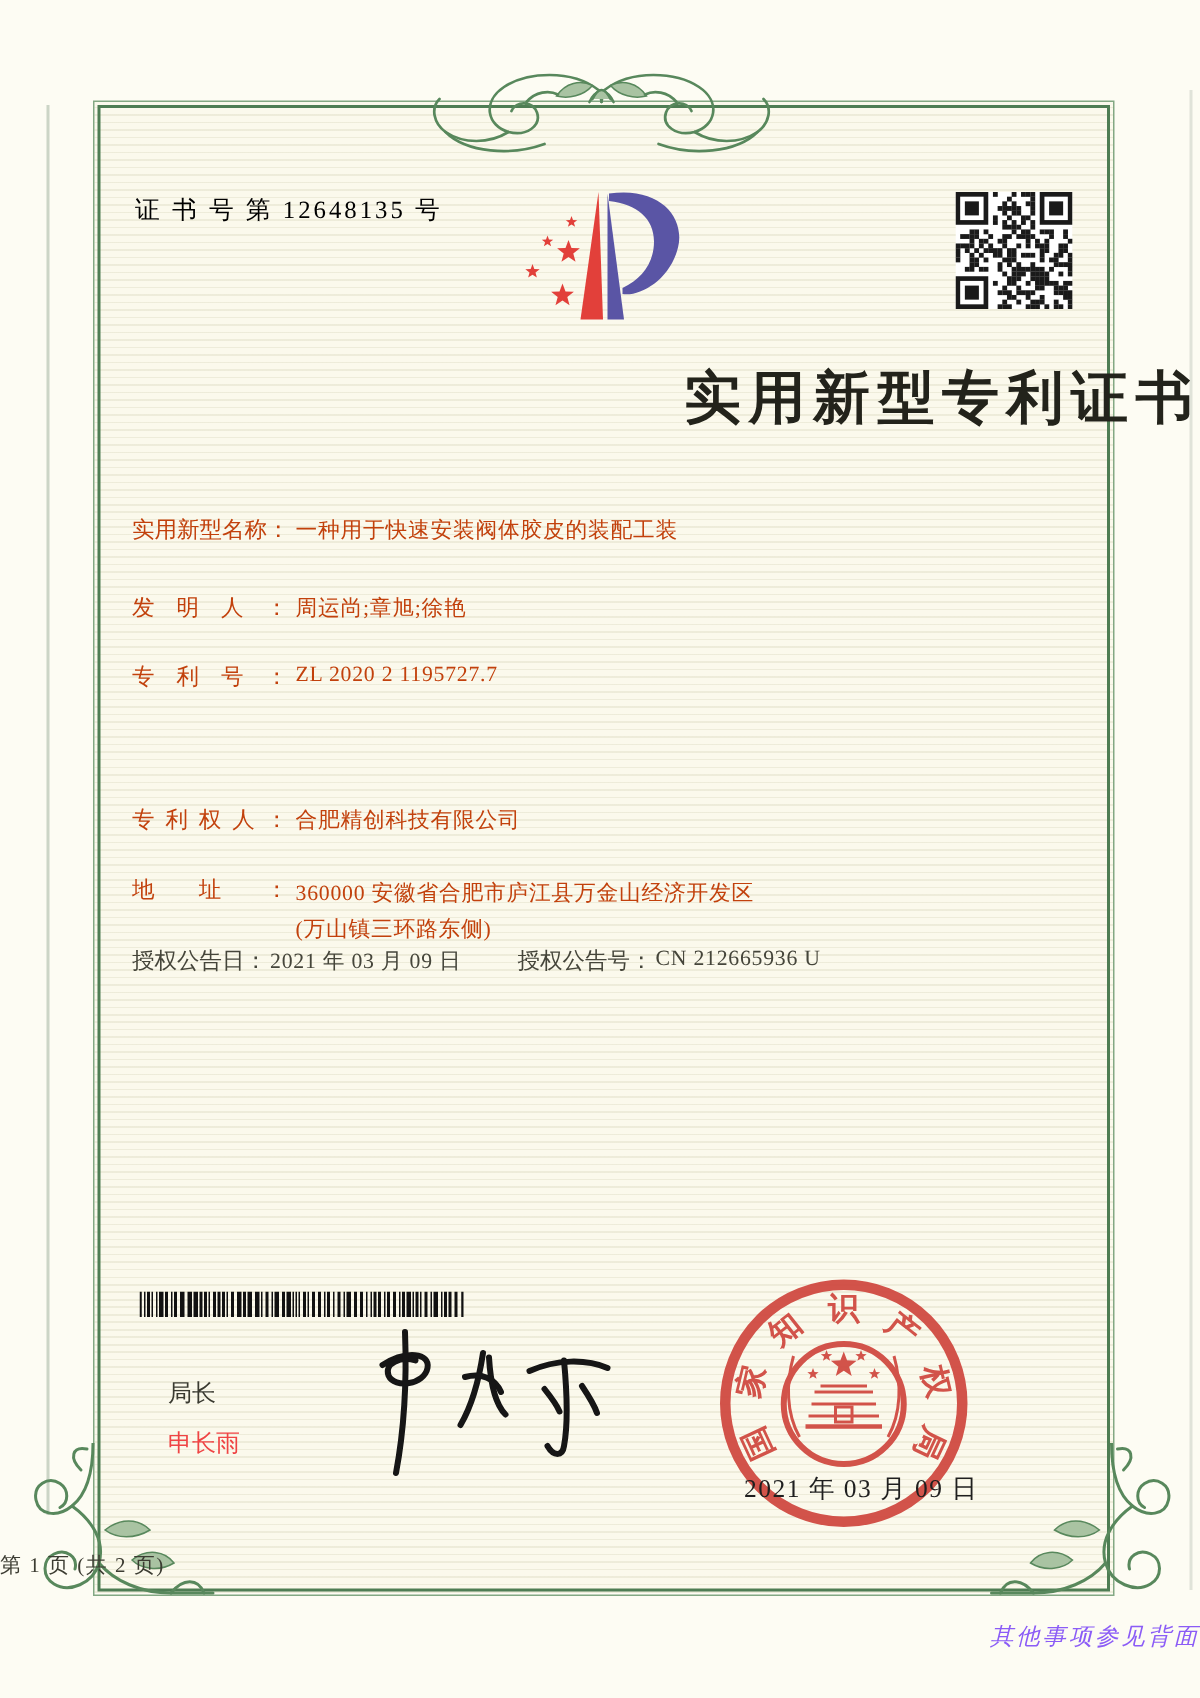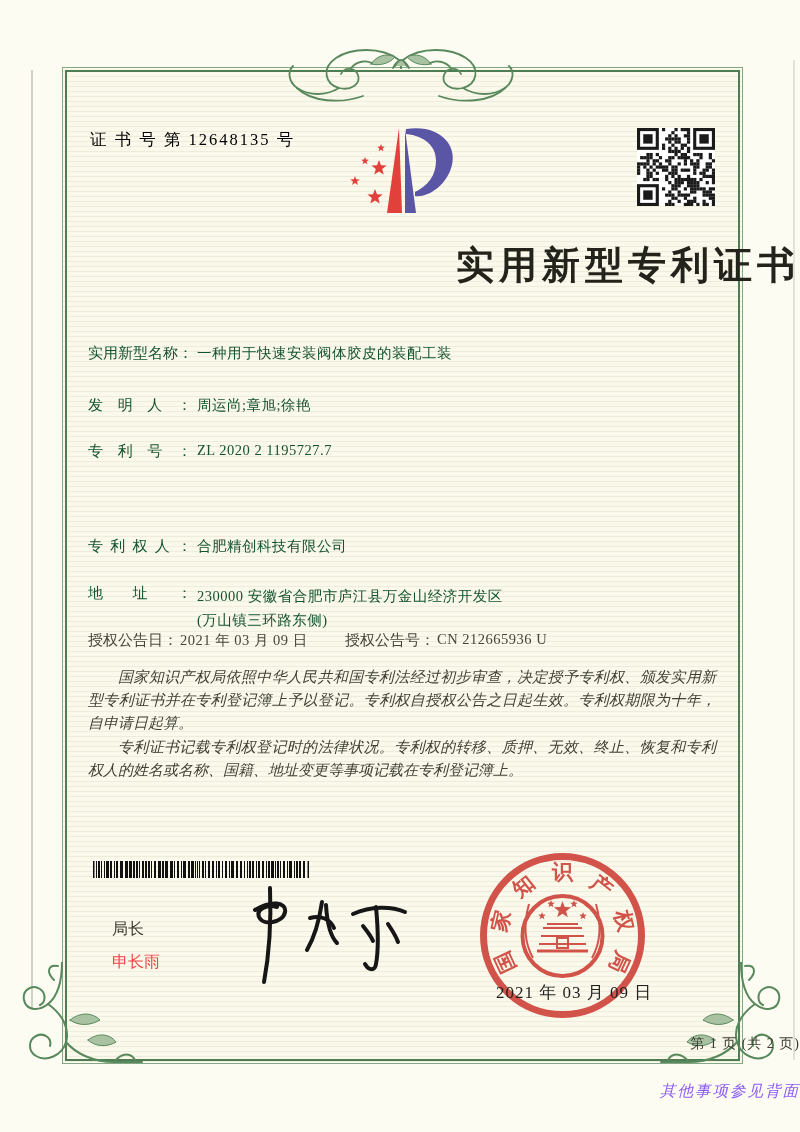--- a/index.html
+++ b/index.html
@@ -10,39 +10,39 @@
   .scan-edge-l{position:absolute;left:31px;top:70px;width:2px;height:940px;background:rgba(130,155,130,.40);}
   .scan-edge-r{position:absolute;left:793px;top:60px;width:2px;height:1000px;background:rgba(150,160,150,.28);}
   .frame{position:absolute;left:62px;top:67px;width:679px;height:995px;border:1px solid #83a883;}
   .frame::after{content:"";position:absolute;inset:2px;border:2px solid #4e7d53;}
   .ornament{position:absolute;}
   .cert-no{position:absolute;left:90px;top:129px;font-size:16.5px;letter-spacing:2px;color:#000000;}
   .logo{position:absolute;left:342px;top:116px;width:120px;height:102px;}
   .qr{position:absolute;left:637px;top:128px;width:78px;height:78px;}
   .title{position:absolute;left:0;top:240px;width:100%;text-align:right;font-size:38px;
          font-weight:600;letter-spacing:5px;color:#23231b;}
-  .field{position:absolute;left:88px;font-size:15px;color:#14532d;white-space:nowrap;}
+  .field{position:absolute;left:88px;font-size:15px;color:#c2410c;white-space:nowrap;}
   .flabel{display:inline-block;width:104px;text-align:justify;text-align-last:justify;vertical-align:top;}
   .fvalue{display:inline-block;vertical-align:top;font-size:14.5px;margin-left:5px;letter-spacing:.5px;}
   .fvalue.wrap{white-space:normal;width:325px;line-height:24px;}
   .grant-l{position:absolute;left:88px;top:631px;font-size:15px;color:#45453a;}
   .grant-r{position:absolute;left:345px;top:631px;font-size:15px;color:#45453a;}
   .grant-l .fvalue,.grant-r .fvalue{margin-left:2px;}
   .paras{position:absolute;left:88px;top:666px;width:628px;font-size:15px;line-height:23px;
          color:#3f3f34;text-align:justify;font-style:italic;}
   .paras p{margin:0 0 1px 0;text-indent:2em;}
   .barcode{position:absolute;left:93px;top:861px;width:218px;height:17px;}
   .comm-title{position:absolute;left:112px;top:919px;font-size:16px;color:#3a3a30;}
   .comm-name{position:absolute;left:112px;top:952px;font-size:16px;color:#ef4444;}
   .signature{position:absolute;left:225px;top:878px;width:195px;height:112px;}
   .seal{position:absolute;left:479px;top:852px;width:167px;height:167px;opacity:.92;}
   #seal-chars text{font-size:21px;font-weight:bold;fill:#cf463d;text-anchor:middle;
         dominant-baseline:middle;font-family:"Liberation Serif",serif;}
   .seal-date{position:absolute;left:496px;top:981px;font-size:17px;color:#1f1f1f;letter-spacing:1px;z-index:5;}
-  .page-footer{position:absolute;left:0;top:1035px;width:100%;text-align:right;font-size:14px;color:#3c3c32;letter-spacing:1px;}
+  .page-footer{position:absolute;left:0;top:1035px;width:100%;text-align:left;font-size:14px;color:#3c3c32;letter-spacing:1px;}
   .back-note{position:absolute;left:0;top:1081px;width:100%;text-align:right;font-size:15.5px;color:#8b5cf6;
         letter-spacing:2px;font-style:italic;}
   svg{display:block;}
 </style>
 </head>
 <body>
 
 <div class="page">
 
   <div class="texture"></div>
@@ -341,34 +341,30 @@
   <div class="field" style="top:396px">
     <span class="flabel">发明人：</span><span class="fvalue">周运尚;章旭;徐艳</span>
   </div>
   <div class="field" style="top:442px">
     <span class="flabel">专利号：</span><span class="fvalue">ZL 2020 2 1195727.7</span>
   </div>
   <div class="field" style="top:537px">
     <span class="flabel">专利权人：</span><span class="fvalue">合肥精创科技有限公司</span>
   </div>
   <div class="field" style="top:584px">
-    <span class="flabel">地址：</span><span class="fvalue wrap">230000 安徽省合肥市庐江县万金山经济开发区(万山镇三环路东侧)</span>
+    <span class="flabel">地址：</span><span class="fvalue wrap">360000 安徽省合肥市庐江县万金山经济开发区(万山镇三环路东侧)</span>
   </div>
 
   <div class="grant-l">
     <span>授权公告日：</span><span class="fvalue">2021 年 03 月 09 日</span>
   </div>
   <div class="grant-r">
     <span>授权公告号：</span><span class="fvalue">CN 212665936 U</span>
   </div>
 
-  <div class="paras">
-    <p>国家知识产权局依照中华人民共和国专利法经过初步审查，决定授予专利权、颁发实用新型专利证书并在专利登记簿上予以登记。专利权自授权公告之日起生效。专利权期限为十年，自申请日起算。</p>
-    <p>专利证书记载专利权登记时的法律状况。专利权的转移、质押、无效、终止、恢复和专利权人的姓名或名称、国籍、地址变更等事项记载在专利登记簿上。</p>
-  </div>
 
   <svg class="barcode" id="barcode-svg" viewBox="0 0 218 17">
       <rect x="0" y="0" width="1.5" height="17" fill="#111"></rect>
       <rect x="3" y="0" width="1" height="17" fill="#111"></rect>
       <rect x="5" y="0" width="2" height="17" fill="#111"></rect>
       <rect x="8" y="0" width="1" height="17" fill="#111"></rect>
       <rect x="11" y="0" width="1" height="17" fill="#111"></rect>
       <rect x="13" y="0" width="3" height="17" fill="#111"></rect>
       <rect x="17" y="0" width="2" height="17" fill="#111"></rect>
       <rect x="21" y="0" width="1" height="17" fill="#111"></rect>

